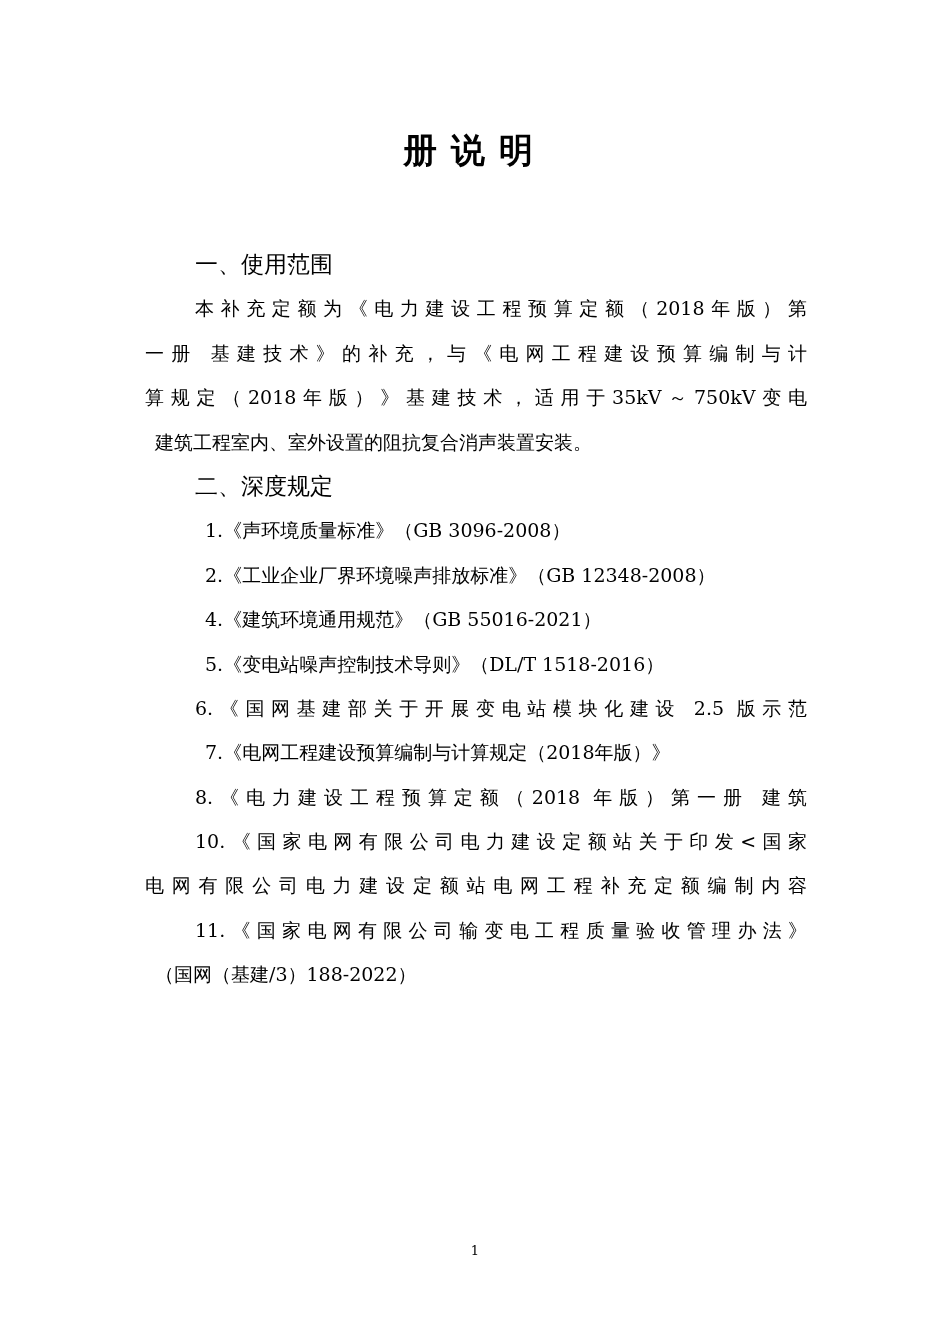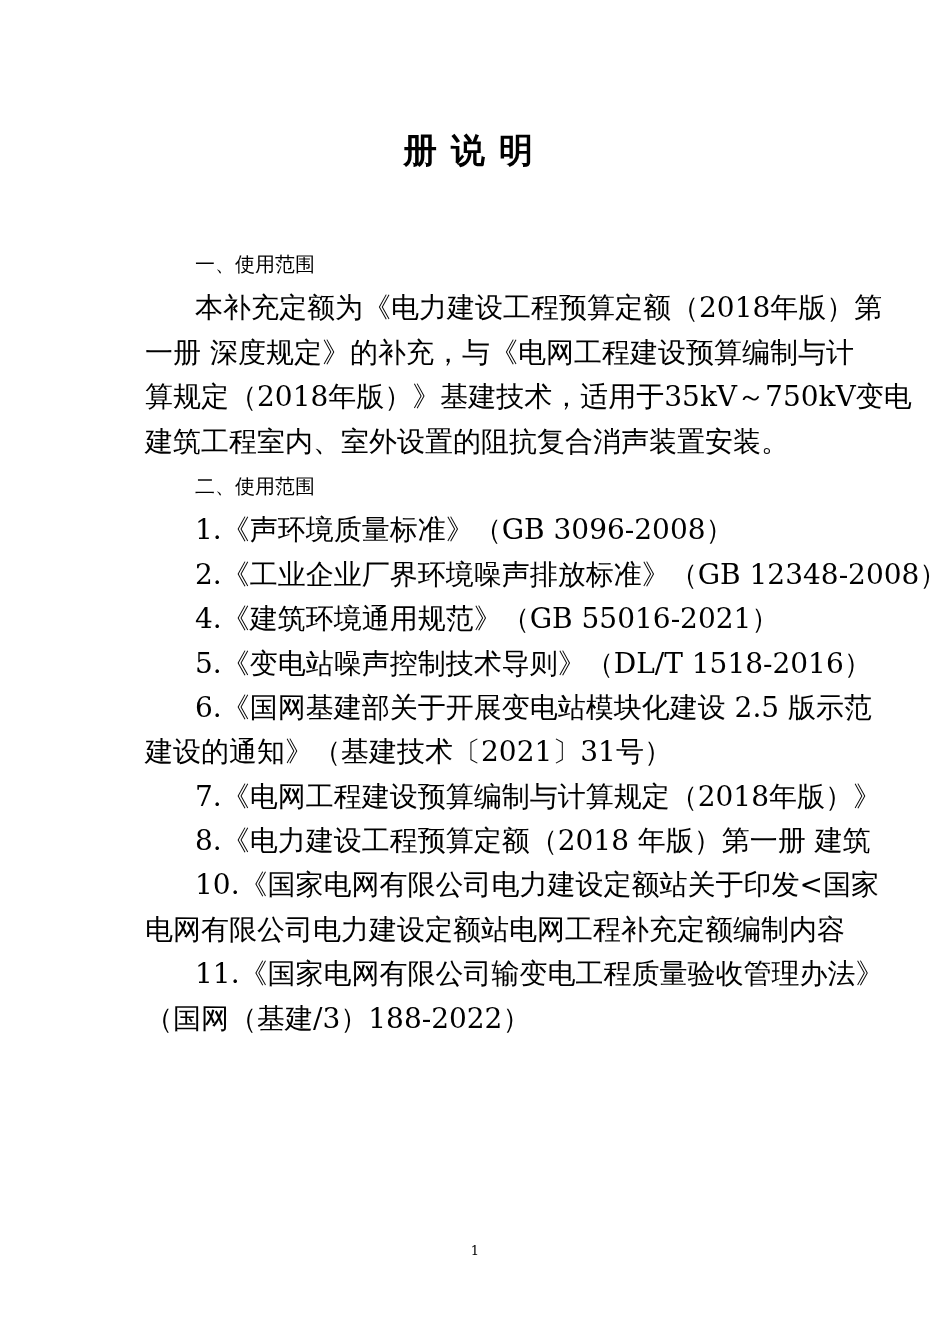--- a/index.html
+++ b/index.html
@@ -1,49 +1,48 @@
 <!DOCTYPE html>
 <html><head>
   <meta charset="utf-8">
   <style>
     html, body { margin: 0; padding: 0; background: #ffffff; }
     body { width: 950px; height: 1344px; position: relative; overflow: hidden;
       font-family: "DejaVu Serif", "Liberation Serif", serif; color: #000; }
     .page-title { position: absolute; top: 128px; left: 0; width: 950px; text-align: center;
       font-size: 34px; font-weight: bold; letter-spacing: 14px; font-family: "DejaVu Sans", sans-serif; }
     .content { position: absolute; left: 145px; top: 242px; width: 662px; }
-    .line { font-size: 28px; line-height: 44.4px; height: 44.4px; white-space: nowrap;
+    .line { font-size: 19px; line-height: 44.4px; height: 44.4px; white-space: nowrap;
       text-align: justify; text-align-last: justify; }
-    .line.last { text-align-last: left; }
+    .line.last { text-align-last: left; margin-left: 10px; }
     .indent { padding-left: 50px; }
-    .heading { font-family: "DejaVu Sans", sans-serif; font-size: 20px; font-weight: normal;
+    .heading { font-family: "DejaVu Sans", sans-serif; font-size: 23px; font-weight: normal;
       line-height: 44.4px; height: 44.4px; padding-left: 50px; text-align-last: left; }
     .page-number { position: absolute; top: 1243px; left: 0; width: 950px; text-align: center;
       font-size: 13px; }
   </style>
 </head>
 <body>
 
 <div class="page-title">册说明</div>
 
 <div class="content">
   <div class="heading">一、使用范围</div>
   <div class="line indent">本补充定额为《电力建设工程预算定额（2018年版）第</div>
-  <div class="line">一册 深度规定》的补充，与《电网工程建设预算编制与计</div>
+  <div class="line">一册 基建技术》的补充，与《电网工程建设预算编制与计</div>
   <div class="line">算规定（2018年版）》基建技术，适用于35kV～750kV变电</div>
   <div class="line last">建筑工程室内、室外设置的阻抗复合消声装置安装。</div>
 
-  <div class="heading">二、使用范围</div>
+  <div class="heading">二、深度规定</div>
 
   <div class="line indent last">1.《声环境质量标准》（GB 3096-2008）</div>
   <div class="line indent last">2.《工业企业厂界环境噪声排放标准》（GB 12348-2008）</div>
   <div class="line indent last">4.《建筑环境通用规范》（GB 55016-2021）</div>
   <div class="line indent last">5.《变电站噪声控制技术导则》（DL/T 1518-2016）</div>
   <div class="line indent">6.《国网基建部关于开展变电站模块化建设 2.5 版示范</div>
-  <div class="line last">建设的通知》（基建技术〔2021〕31号）</div>
   <div class="line indent last">7.《电网工程建设预算编制与计算规定（2018年版）》</div>
   <div class="line indent">8.《电力建设工程预算定额（2018 年版）第一册 建筑</div>
   <div class="line indent">10.《国家电网有限公司电力建设定额站关于印发&lt;国家</div>
   <div class="line">电网有限公司电力建设定额站电网工程补充定额编制内容</div>
   <div class="line indent">11.《国家电网有限公司输变电工程质量验收管理办法》</div>
   <div class="line last">（国网（基建/3）188-2022）</div>
 </div>
 
 <div class="page-number">1</div>
 

